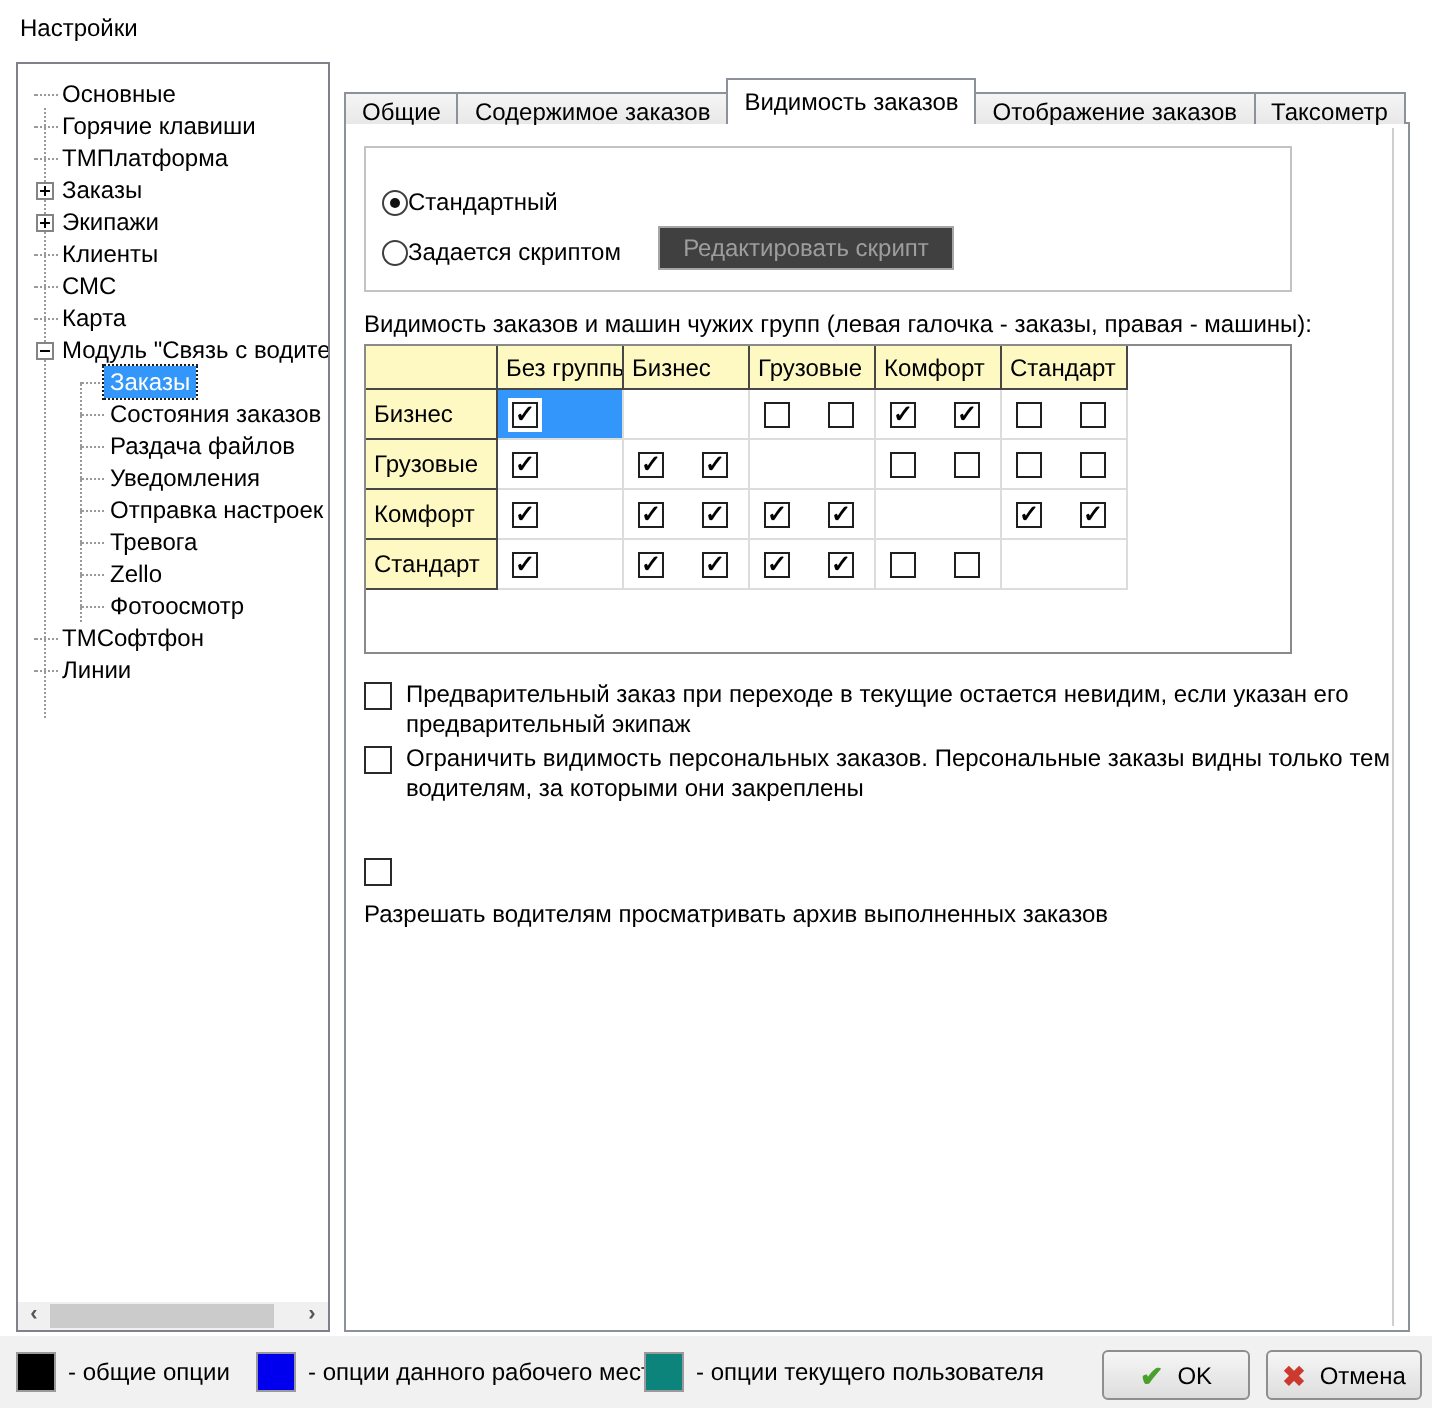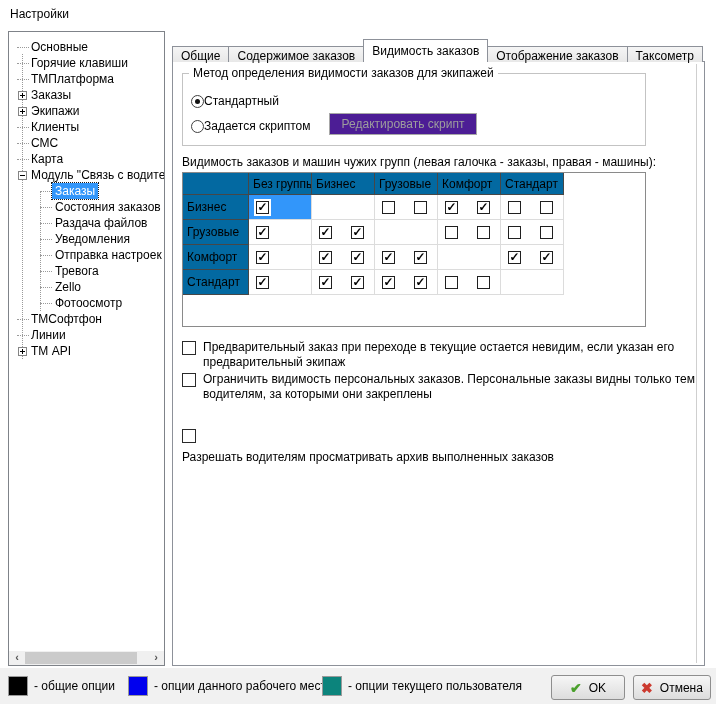--- a/index.html
+++ b/index.html
@@ -39,28 +39,28 @@
   .tab-panel { position:absolute; left:172px; top:61px; width:533px; height:605px; border:1px solid #8d9199; background:#fff; }
   .inner-line { position:absolute; top:2px; bottom:2px; right:7px; width:1px; background:#cfcfcf; }
 
   
   .groupbox { position:absolute; left:9px; top:11px; width:464px; height:73px; border:1px solid #c3c3c3; }
   .groupbox-title { position:absolute; left:6px; top:-8px; background:#fff; padding:0 4px; white-space:nowrap; }
   .radio-row { position:absolute; left:8px; height:14px; display:flex; align-items:center; }
   .radio-row.r1 { top:20px; } .radio-row.r2 { top:45px; }
   .radio { width:13px; height:13px; border:1px solid #3f3f3f; border-radius:50%; background:#fff; position:relative; flex:0 0 auto; }
   .radio[data-checked="true"]::after { content:""; position:absolute; left:3px; top:3px; width:5px; height:5px; border-radius:50%; background:#111; }
-  .btn-disabled { position:absolute; left:146px; top:39px; width:148px; height:22px; background:#4c1d95; border:1px solid #a7a7a7; color:#9d9d9d; text-align:center; line-height:20px; }
+  .btn-disabled { position:absolute; left:146px; top:39px; width:148px; height:22px; background:#404040; border:1px solid #a7a7a7; color:#9d9d9d; text-align:center; line-height:20px; }
 
   .vis-caption { position:absolute; left:9px; top:93px; white-space:nowrap; }
 
   
   .grid { position:absolute; left:9px; top:110px; width:464px; height:155px; border:1px solid #8a8a8a; background:#fff; overflow:hidden; }
   .gt { display:grid; grid-template-columns:66px 63px 63px 63px 63px 63px; grid-template-rows:22px 25px 25px 25px 25px; }
-  .gh, .rh { background:#0369a1; border-right:1px solid #474747; border-bottom:1px solid #474747; padding-left:4px; display:flex; align-items:center; overflow:hidden; white-space:nowrap; }
+  .gh, .rh { background:#fef9c3; border-right:1px solid #474747; border-bottom:1px solid #474747; padding-left:4px; display:flex; align-items:center; overflow:hidden; white-space:nowrap; }
   .bc { border-right:1px solid #dcdcdc; border-bottom:1px solid #dcdcdc; display:flex; align-items:center; padding-left:7px; gap:19px; }
   .bc.diag { background:#fff; }
   .bc.sel { background:#3296fa; }
   .cb13 { width:13px; height:13px; border:1px solid #1f1f1f; background:#fff; position:relative; flex:0 0 auto; }
   .cb13[data-checked="true"]::after { content:"✓"; position:absolute; left:0; right:0; top:-1px; text-align:center; font-size:12px; font-weight:bold; line-height:13px; color:#000; }
   .bc.sel .cb13 { box-shadow:0 0 0 2px #fff; }
 
   
   .opt { position:absolute; left:9px; display:flex; gap:7px; align-items:flex-start; }
   .opt .cb14 { width:14px; height:14px; border:1px solid #2a2a2a; background:#fff; flex:0 0 auto; margin-top:1px; position:relative; }
@@ -160,45 +160,40 @@
         <span class="tlabel">Фотоосмотр</span>
       </div>
     <div class="titem lvl0">
         <span class="hline"></span>
         <span class="tlabel">ТМСофтфон</span>
       </div>
     <div class="titem lvl0">
         <span class="hline"></span>
         <span class="tlabel">Линии</span>
       </div>
-    <div class="titem lvl0">
-        <span class="exp plus"></span>
-        <span class="tlabel">ТМ API</span>
-      </div>
   </div>
   <div class="tree-hscroll">
     <span class="scroll-arrow left">‹</span>
     <span class="scroll-thumb"></span>
     <span class="scroll-arrow right">›</span>
   </div>
 </div>
 
 <div class="tabbar">
   <div class="tab">Общие</div>
   <div class="tab">Содержимое заказов</div>
   <div class="tab active">Видимость заказов</div>
   <div class="tab">Отображение заказов</div>
   <div class="tab">Таксометр</div>
 </div>
 
 <div class="tab-panel">
   <div class="inner-line"></div>
 
   <div class="groupbox">
-    <div class="groupbox-title">Метод определения видимости заказов для экипажей</div>
     <div class="radio-row r1">
       <span class="radio" data-checked="true"></span>
       <span>Стандартный</span>
     </div>
     <div class="radio-row r2">
       <span class="radio" data-checked="false"></span>
       <span>Задается скриптом</span>
     </div>
     <div class="btn-disabled">Редактировать скрипт</div>
   </div>

